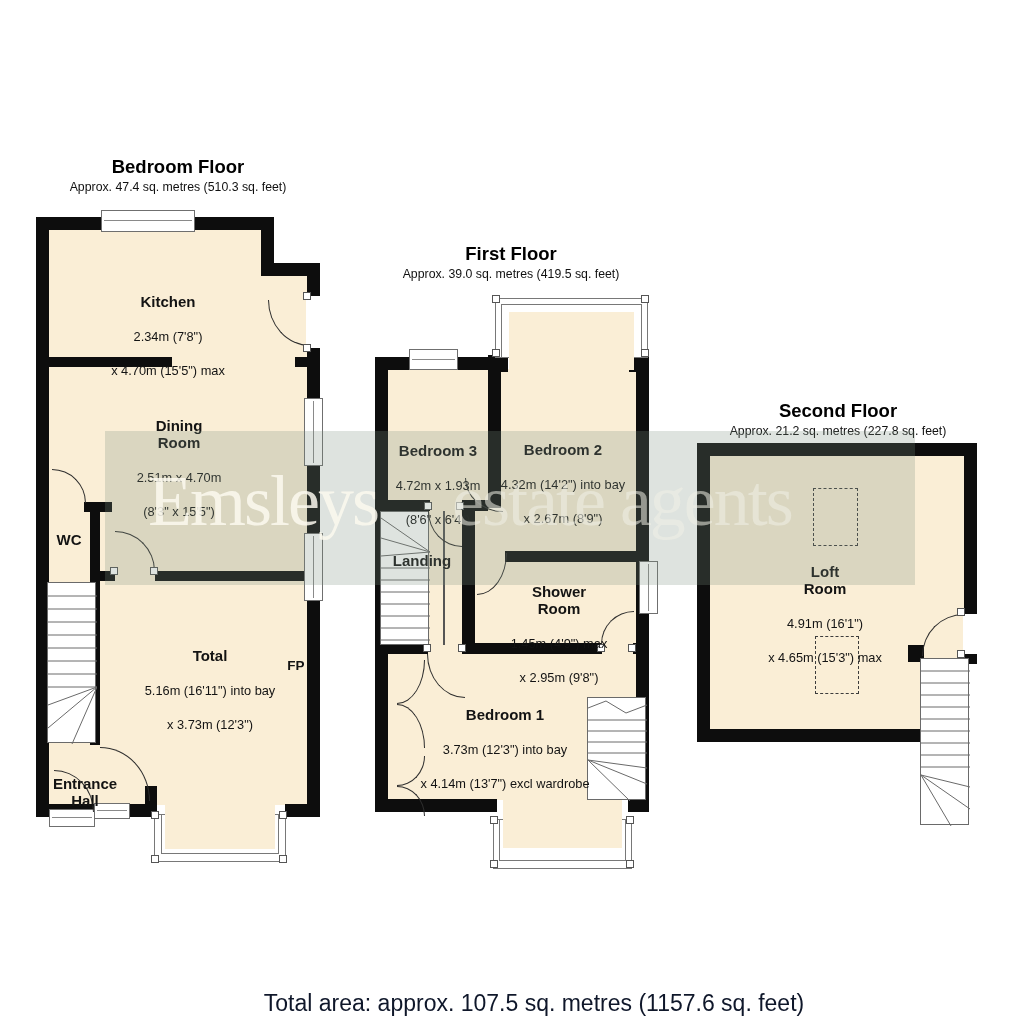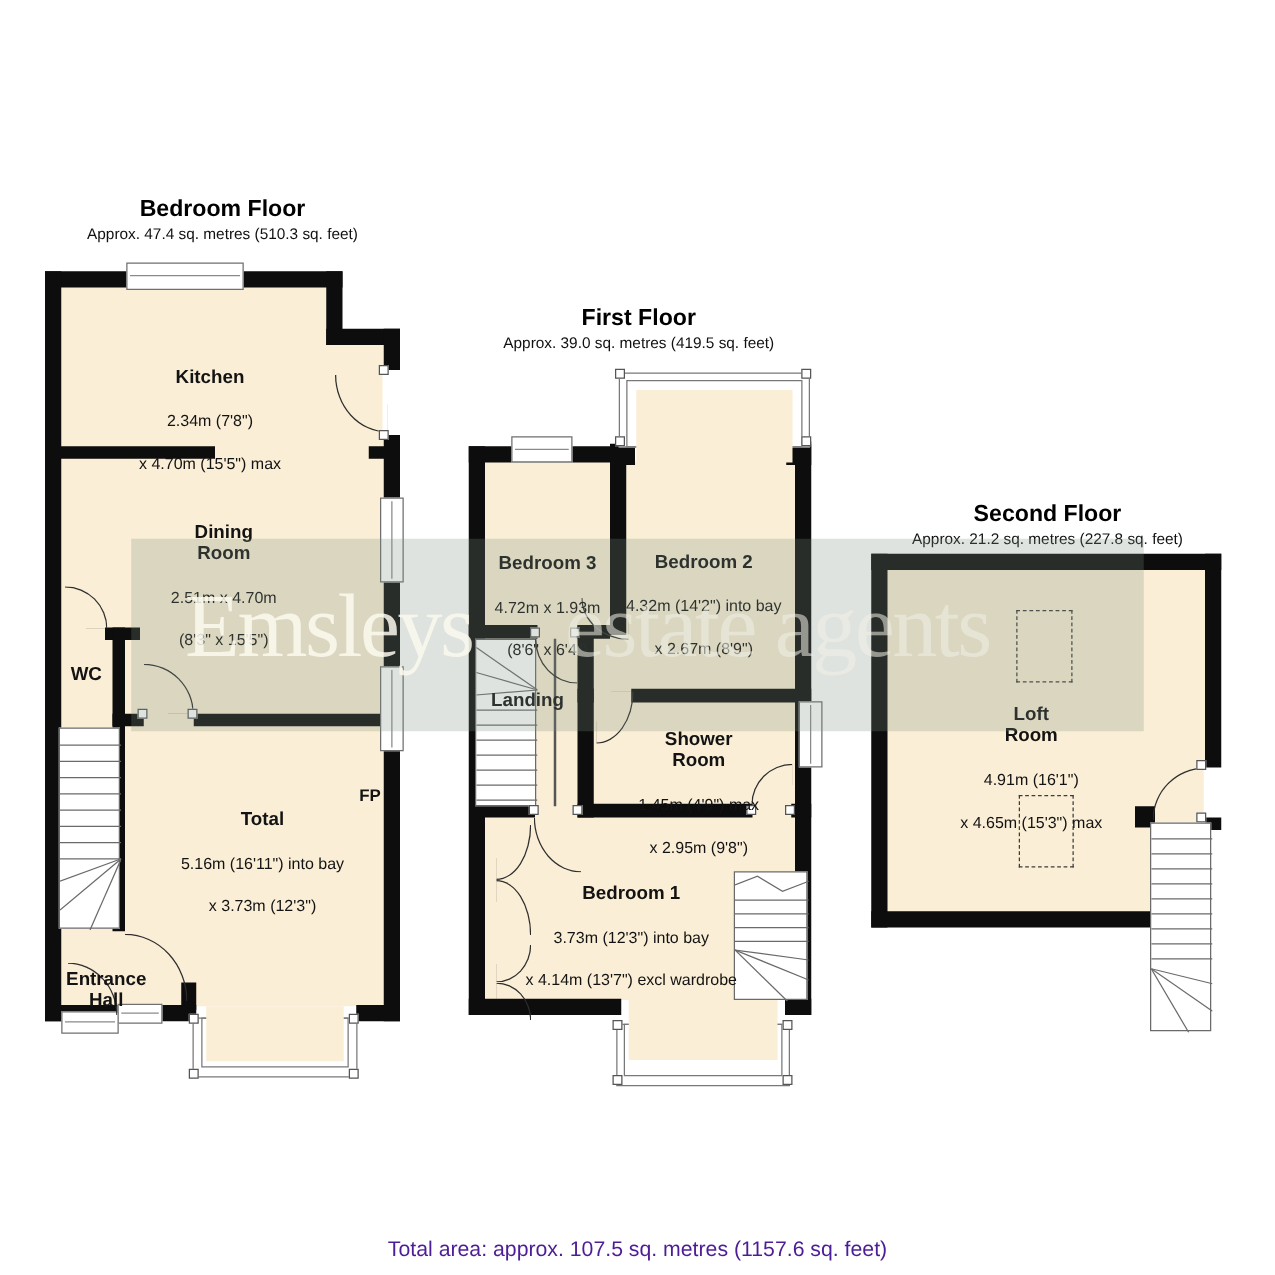--- a/index.html
+++ b/index.html
@@ -28,21 +28,21 @@
   .nm{font-weight:700;font-size:15px;line-height:1.12;}
   .dm{font-size:12.8px;line-height:1.25;}
   .fp{transform:translateX(-50%);font-weight:700;font-size:13.5px;color:#131313;}
   .ftitle{transform:translateX(-50%);text-align:center;white-space:nowrap;}
   .ftitle .t{font-weight:700;font-size:18.5px;color:#000;line-height:1.1;}
   .ftitle .s{font-size:12.3px;color:#111;margin-top:3px;}
   .band{background:rgba(123,143,127,0.25);pointer-events:none;}
   .wm{font-family:Liberation Serif, serif;font-size:72px;letter-spacing:-2px;line-height:1;pointer-events:none;white-space:nowrap;}
   .wm.brand{color:rgba(252,249,238,0.85);}
   .wm.rest{color:rgba(240,241,230,0.55);}
-  .total{left:510px;top:990px;transform:translateX(-50%);font-size:17px;color:#4c1d95;white-space:nowrap;}
+  .total{left:534px;top:990px;transform:translateX(-50%);font-size:23px;color:#0f172a;white-space:nowrap;}
 </style>
 </head>
 <body>
 
 <div id="canvas">
 
   <div class="room" style="left:48px;top:229px;width:213px;height:48px"></div>
   <div class="room" style="left:48px;top:276px;width:260px;height:529px"></div>
 
   <div class="wall" style="left:36px;top:217px;width:238px;height:13px"></div>
@@ -251,21 +251,21 @@
     <div class="dm">(8'3" x 15'5")</div>
   </div>
   <div class="lbl" style="left:69px;top:514px">
     <div class="nm">WC</div>
   </div>
   <div class="lbl" style="left:210px;top:630px">
     <div class="nm">Total</div>
     <div class="dm">5.16m (16'11") into bay</div>
     <div class="dm">x 3.73m (12'3")</div>
   </div>
-  <div class="fp" style="left:296px;top:629px">FP</div>
+  <div class="fp" style="left:296px;top:658px">FP</div>
   <div class="lbl" style="left:85px;top:758px">
     <div class="nm">Entrance
 Hall</div>
   </div>
 
   <div class="lbl" style="left:438px;top:425px">
     <div class="nm">Bedroom 3</div>
     <div class="dm">4.72m x 1.93m</div>
     <div class="dm">(8'6" x 6'4")</div>
   </div>

